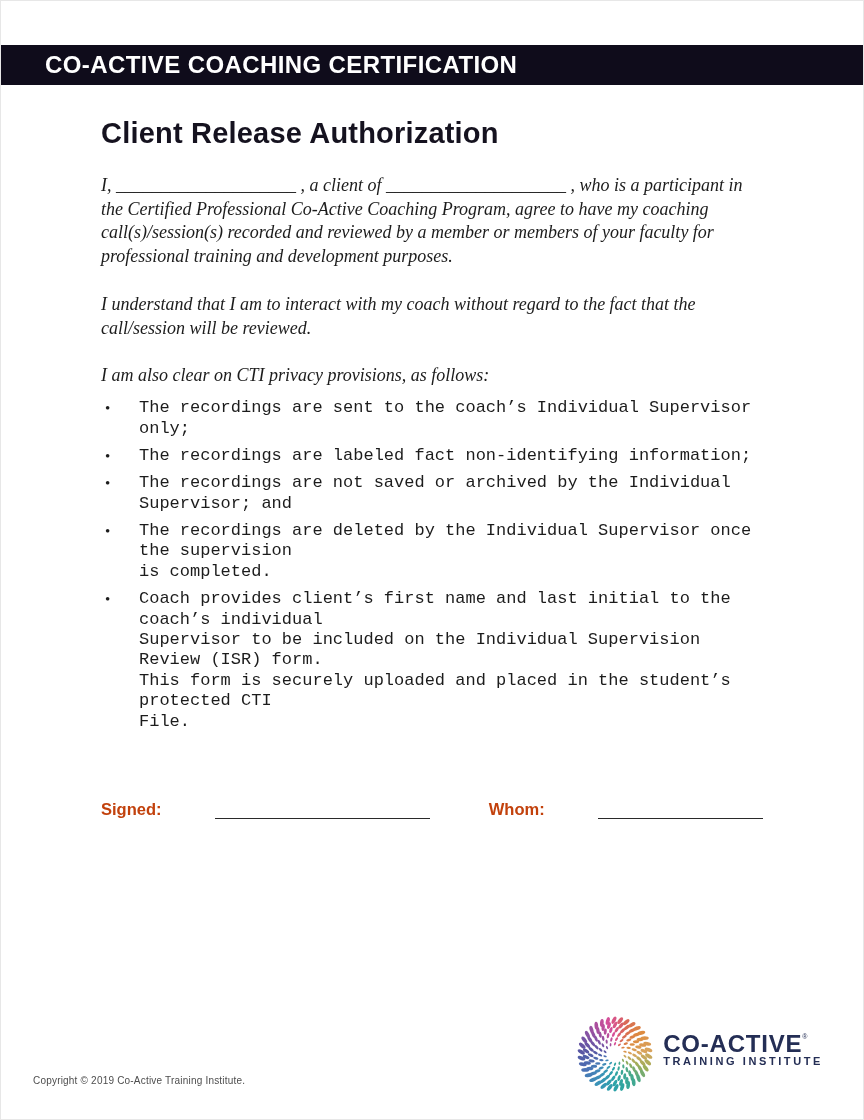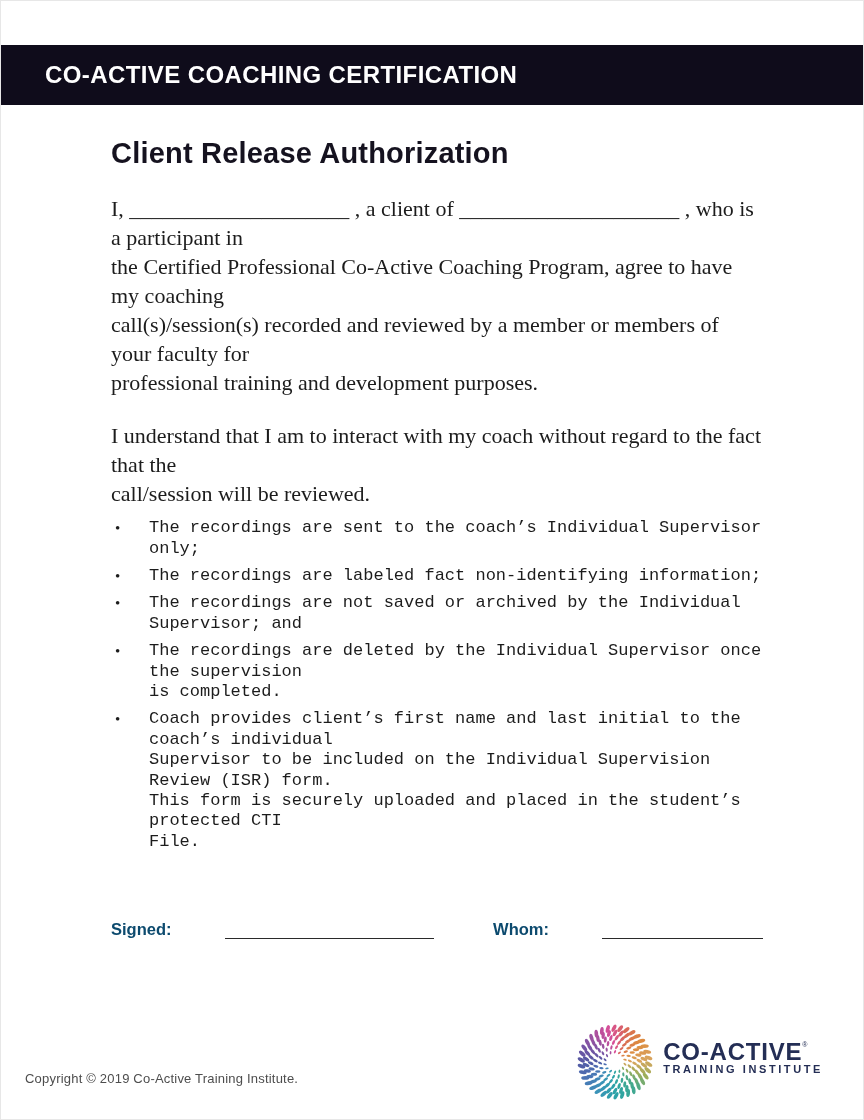--- a/index.html
+++ b/index.html
@@ -2,60 +2,60 @@
 <html><head>
 <meta charset="utf-8">
 <style>
   html,body{margin:0;padding:0;}
   body{
     width:864px;height:1120px;position:relative;background:#ffffff;
     font-family:"Liberation Sans",sans-serif;overflow:hidden;
     box-sizing:border-box;border:1px solid #e7e7e7;
   }
   .topbar{
-    margin-top:44px;height:60px;background:#0f0c1b;
+    margin-top:44px;height:40px;background:#0f0c1b;
     display:flex;align-items:center;padding-left:44px;box-sizing:border-box;
   }
   .topbar-title{
     color:#ffffff;font-size:24px;font-weight:800;letter-spacing:0.4px;
     font-family:"Liberation Sans",sans-serif;
   }
-  .content{padding:0 100px;color:#1c1c1c;margin-left:10px;}
+  .content{padding:0 100px;color:#1c1c1c;}
   h1.doc-title{
     margin:33px 0 0 0;font-size:29px;font-weight:800;color:#15121f;
     letter-spacing:0.2px;font-family:"Liberation Sans",sans-serif;line-height:1.1;
   }
   .serif{font-family:"Liberation Serif","DejaVu Serif",serif;}
   p.salutation{margin:44px 0 0 0;font-size:17px;line-height:1.32;}
-  p.body-par{margin:24px 0 0 0;font-size:22px;line-height:1.32;white-space:pre-line;}
+  p.body-par{margin:24px 0 0 0;font-size:18px;line-height:1.32;white-space:pre-line;font-style:italic;}
   ul.provisions{
     list-style:none;margin:10px 0 0 0;padding:0;font-size:17px;line-height:1.2;
   }
   ul.provisions li{display:flex;margin:0 0 7px 0;}
   .bullet-char{
     flex:0 0 38px;padding-left:4px;box-sizing:border-box;font-size:15px;line-height:20px;
   }
   .bullet-text{flex:1;white-space:pre-line;font-family:Liberation Mono, monospace;}
   .sign-row{
     margin-top:68px;display:flex;align-items:flex-end;font-size:16.5px;
-    font-weight:800;color:#0c4a6e;gap:48px;
+    font-weight:800;color:#c2410c;gap:48px;
   }
   .sign-label{white-space:nowrap;}
   .line{
     display:inline-block;border-bottom:1.6px solid #2a2a2a;height:19px;
     margin-left:5px;box-sizing:border-box;
   }
   .line.sig{width:289px;margin-right:11px;}
   .line.date{width:222px;}
   .footer-copyright{
-    position:absolute;left:24px;bottom:33px;font-size:13px;color:#4d4d4d;
+    position:absolute;left:32px;bottom:33px;font-size:10px;color:#4d4d4d;
     letter-spacing:0.2px;
   }
   .logo{
-    position:absolute;right:40px;bottom:14px;display:flex;align-items:center;
+    position:absolute;right:40px;bottom:22px;display:flex;align-items:center;
   }
   .logo svg{display:block;}
   .logo-textblock{margin-left:8px;padding-bottom:10px;}
   .logo-wordmark-row{display:flex;align-items:flex-start;}
   .logo-wordmark{
     font-size:24px;font-weight:700;color:#242e55;letter-spacing:0.8px;line-height:1;
   }
   .logo-reg{font-size:7px;color:#242e55;margin-top:1px;}
   .logo-subtitle{
     display:block;font-size:11px;font-weight:700;color:#242e55;
@@ -74,20 +74,21 @@
 
 
   <p class="body-par serif">I, ____________________ , a client of ____________________ , who is a participant in
 the Certified Professional Co-Active Coaching Program, agree to have my coaching
 call(s)/session(s) recorded and reviewed by a member or members of your faculty for
 professional training and development purposes.</p>
 
   <p class="body-par serif">I understand that I am to interact with my coach without regard to the fact that the
 call/session will be reviewed.</p>
 
+  <p class="body-par serif">I am also clear on CTI privacy provisions, as follows:</p>
 
   <ul class="provisions serif">
     <li>
       <span class="bullet-char">•</span>
       <span class="bullet-text">The recordings are sent to the coach’s Individual Supervisor only;</span>
     </li>
     <li>
       <span class="bullet-char">•</span>
       <span class="bullet-text">The recordings are labeled fact non-identifying information;</span>
     </li>

